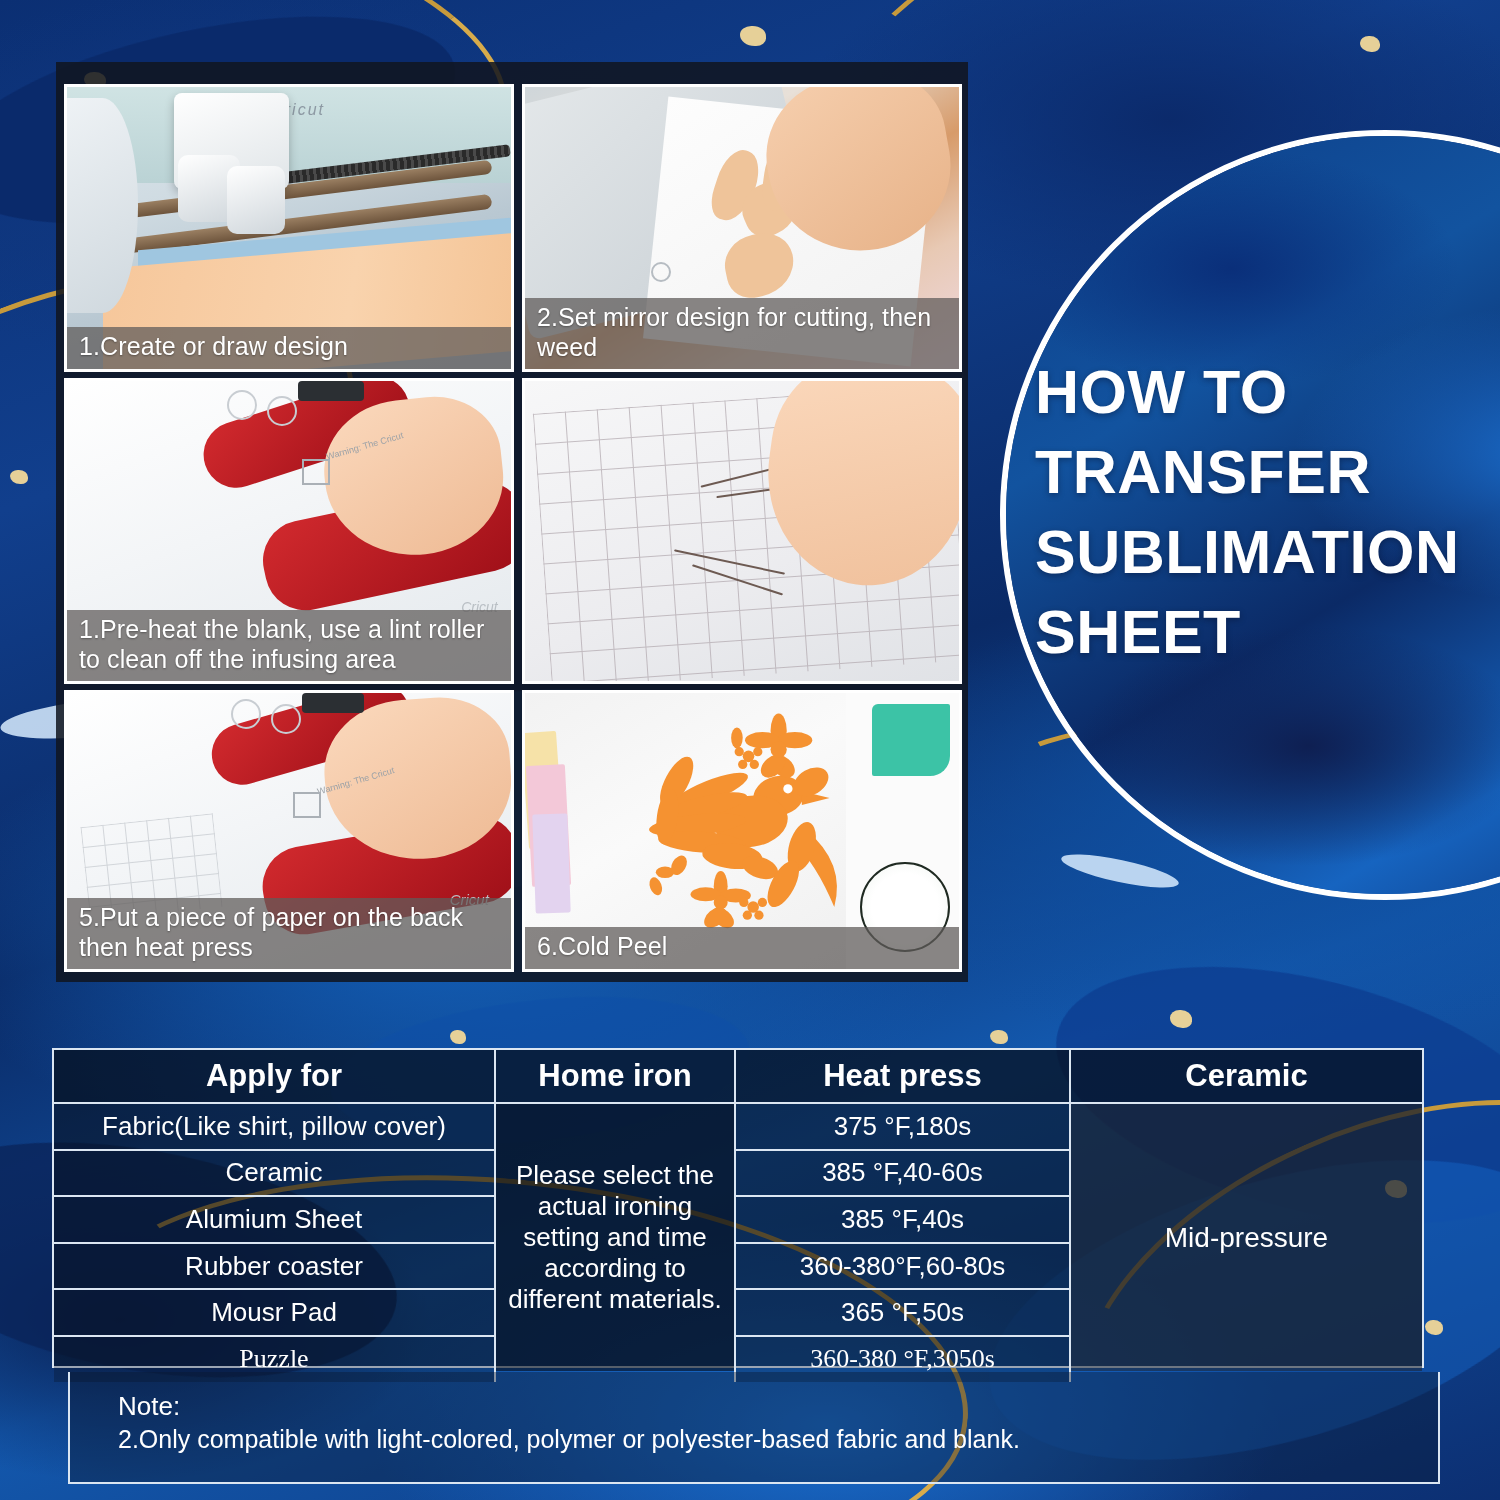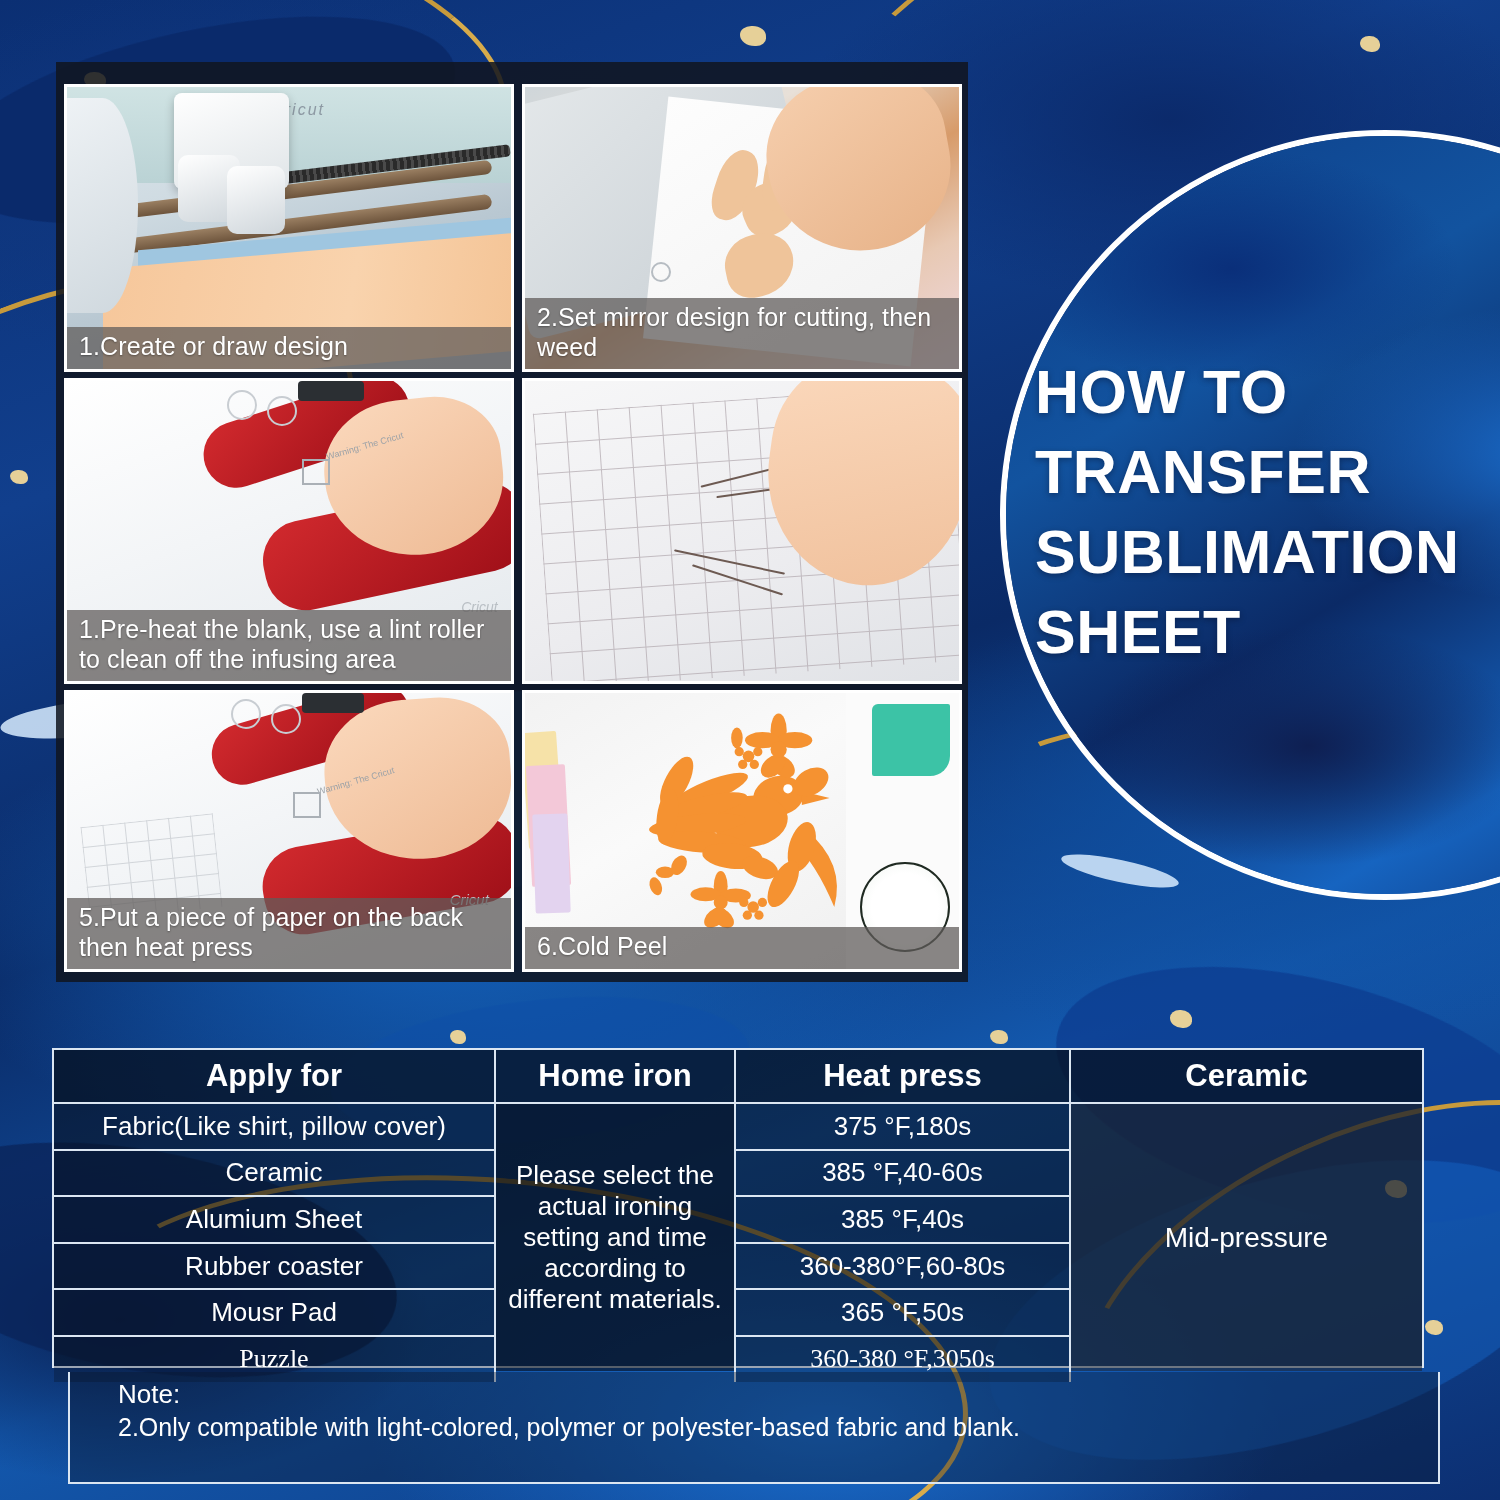--- a/index.html
+++ b/index.html
@@ -119,21 +119,21 @@
       color:#fff;font-size:26px;border-bottom:2px solid #dbe6f2;background:rgba(8,16,32,.30);}
   .tr:last-child{border-bottom:none;font-family:Liberation Serif, serif;}
   .tblock{height:267px;display:flex;align-items:center;justify-content:center;
           color:#fff;font-size:26px;line-height:31px;text-align:center;padding:0 8px;
           background:rgba(5,11,25,.62);}
   .tblock.dim{background:rgba(30,36,48,.58);font-size:28px;}
 
   .note{position:absolute;left:68px;top:1372px;width:1372px;height:112px;
         border:2px solid #dbe6f2;border-top:none;box-sizing:border-box;
         background:rgba(10,22,46,.40);
-        color:#fff;font-size:25px;line-height:33px;padding:6px 0 0 48px;}
+        color:#fff;font-size:25px;line-height:33px;padding:18px 0 0 48px;}
   .note .n0{font-size:26px;}
 </style>
 </head>
 <body>
 
 <div class="stage">
 
   <div class="bg">
     <div class="blob" style="left:-60px;top:30px;width:520px;height:180px;background:#0a2a6b;transform:rotate(-12deg)"></div>
     <div class="blob" style="left:120px;top:700px;width:640px;height:200px;background:#1a74d6;opacity:.55;transform:rotate(-9deg)"></div>

